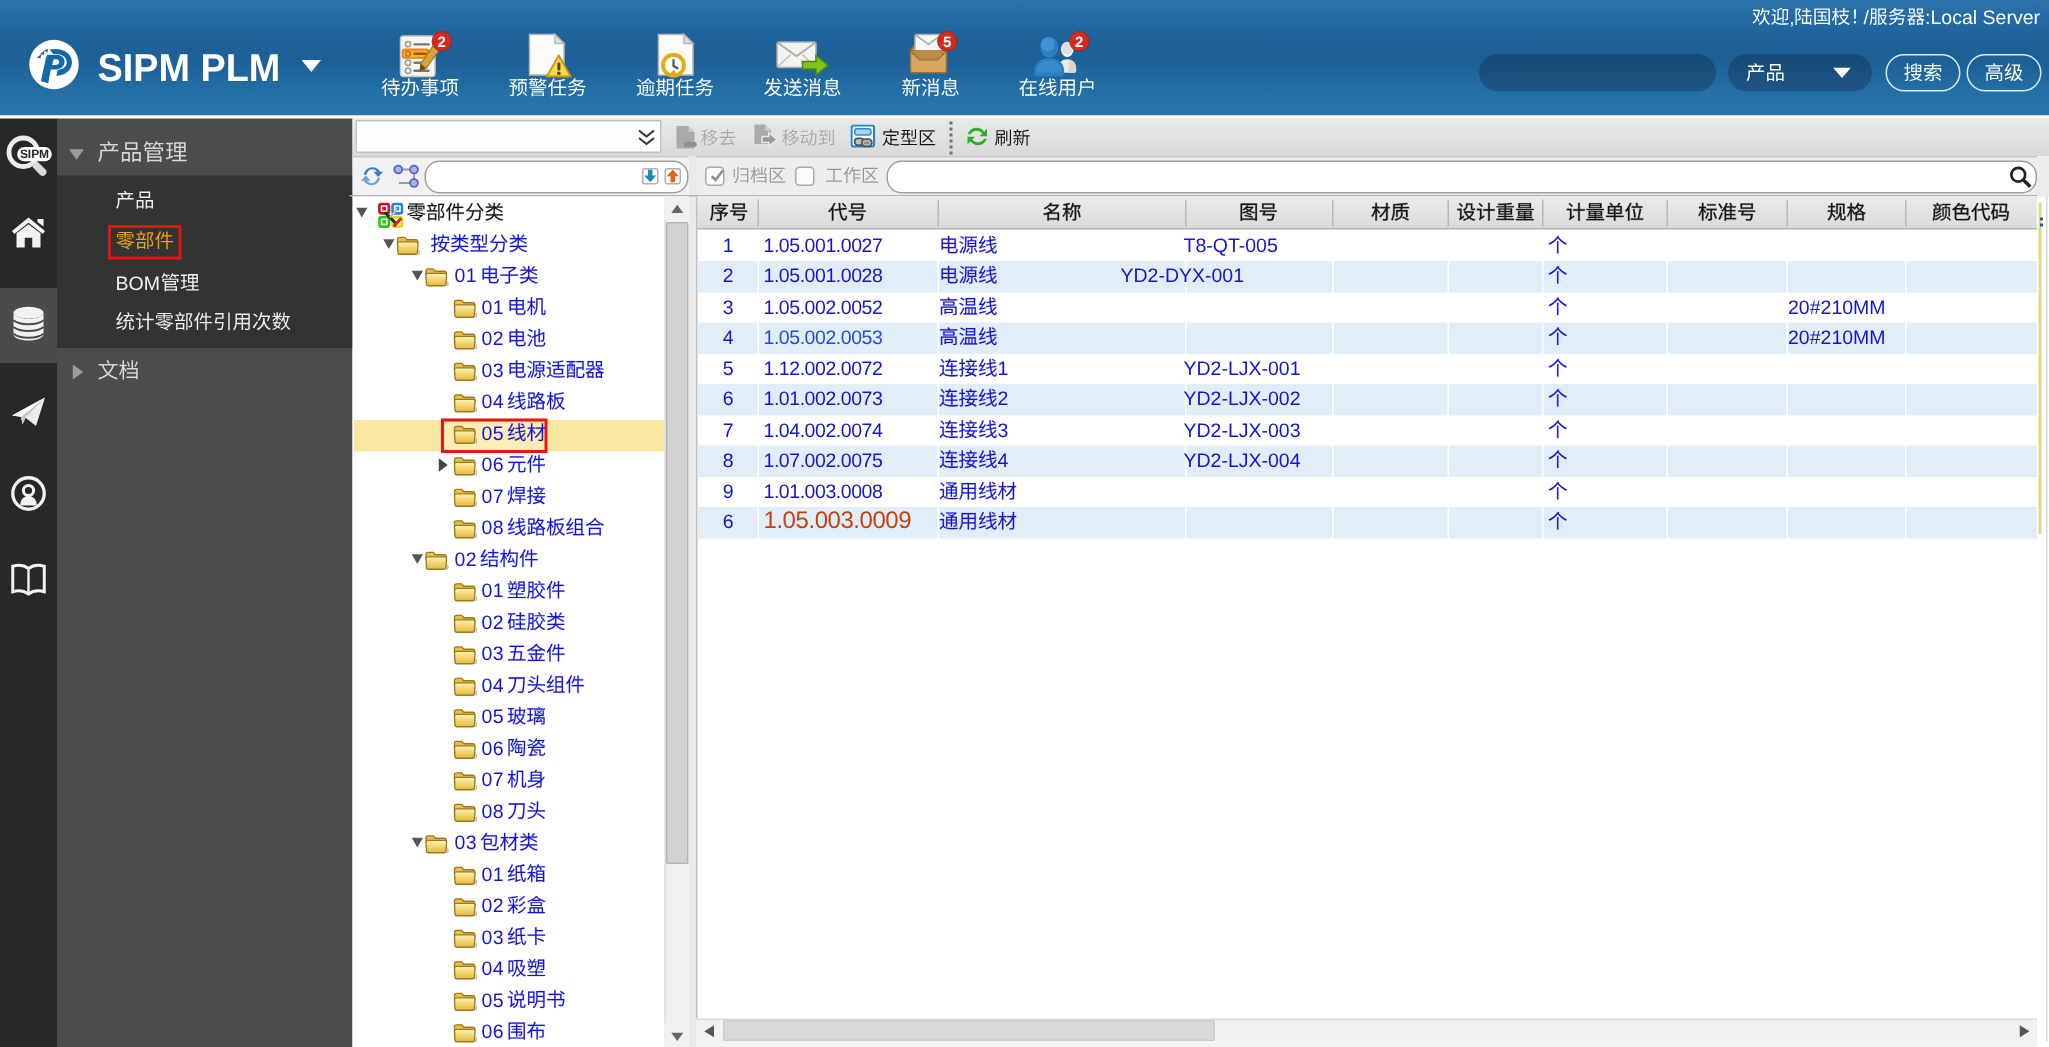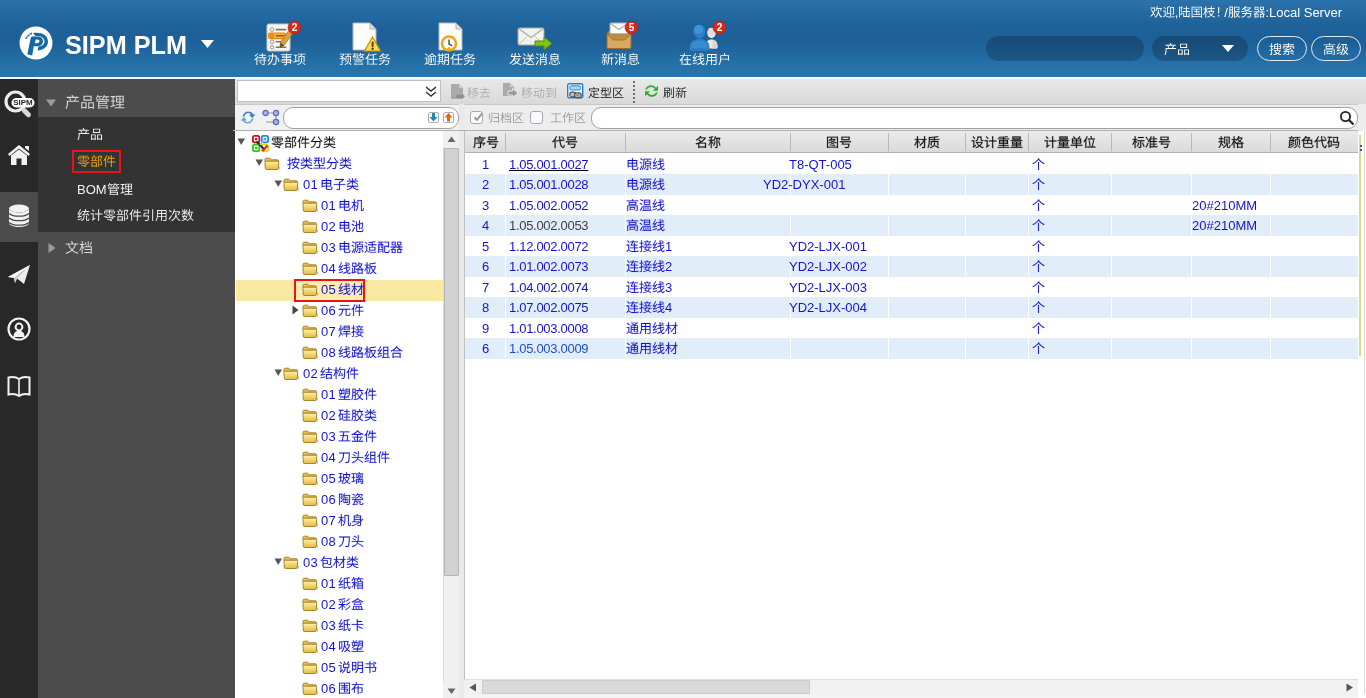--- a/index.html
+++ b/index.html
@@ -293,21 +293,21 @@
       <text x="36.5" y="11.0" font-size="10" font-weight="bold" fill="#fff" text-anchor="middle" font-family="Liberation Sans">2</text>
     </svg>
 <div style="position:absolute;left:655px;width:100px;top:59px;transform:translateY(-50%);text-align:center;white-space:nowrap;"><svg class="t" width="52.0" height="15" style="vertical-align:-4.0px" viewBox="0 0 4000 1154">
         <g transform="translate(0,850)" fill="#ffffff">
           <use href="#bu5728" x="0"></use>
           <use href="#bu7EBF" x="1000"></use>
           <use href="#bu7528" x="2000"></use>
           <use href="#bu6237" x="3000"></use>
         </g>
       </svg></div>
-<div style="position:absolute;right:24px;top:12px;transform:translateY(-50%);white-space:nowrap;"><svg class="t" width="25.0" height="14" style="vertical-align:-3.4px" viewBox="0 0 2000 1120">
+<div style="position:absolute;right:6px;top:12px;transform:translateY(-50%);white-space:nowrap;"><svg class="t" width="25.0" height="14" style="vertical-align:-3.4px" viewBox="0 0 2000 1120">
         <g transform="translate(0,850)" fill="#fff">
           <use href="#bu6B22" x="0"></use>
           <use href="#bu8FCE" x="1000"></use>
         </g>
       </svg><span style="font-size:12.5px;color:#fff">,</span><svg class="t" width="50.0" height="14" style="vertical-align:-3.4px" viewBox="0 0 4000 1120">
         <g transform="translate(0,850)" fill="#fff">
           <use href="#bu9646" x="0"></use>
           <use href="#bu56FD" x="1000"></use>
           <use href="#bu679D" x="2000"></use>
           <use href="#buFF01" x="3000"></use>
@@ -967,21 +967,21 @@
 <div style="position:absolute;left:1270px;width:88px;top:142px;transform:translateY(-50%);text-align:center;white-space:nowrap;"><svg class="t" width="52.0" height="15" style="vertical-align:-4.0px" viewBox="0 0 4000 1154">
         <g transform="translate(0,850)" fill="#141414" stroke="#141414" stroke-width="16">
           <use href="#bu989C" x="0"></use>
           <use href="#bu8272" x="1000"></use>
           <use href="#bu4EE3" x="2000"></use>
           <use href="#bu7801" x="3000"></use>
         </g>
       </svg></div>
 <div style="position:absolute;left:1358px;top:133px;width:1px;height:18px;background:#b8b8b8"></div>
 <div style="position:absolute;left:466px;width:39px;top:163.75px;transform:translateY(-50%);text-align:center;white-space:nowrap;"><span style="font-size:13px;color:#1414cf">1</span></div>
-<div style="position:absolute;left:509px;top:163.75px;transform:translateY(-50%);white-space:nowrap;text-decoration:underline;"><span style="font-size:13px;color:#1414cf;letter-spacing:-0.3px">1.05.001.0027</span></div>
+<div style="position:absolute;left:509px;top:163.75px;transform:translateY(-50%);white-space:nowrap;"><span style="font-size:13px;color:#1414cf;letter-spacing:-0.3px">1.05.001.0027</span></div>
 <div style="position:absolute;left:626px;top:163.75px;transform:translateY(-50%);white-space:nowrap;"><svg class="t" width="39.0" height="15" style="vertical-align:-4.0px" viewBox="0 0 3000 1154">
         <g transform="translate(0,850)" fill="#1414cf" stroke="#1414cf" stroke-width="10">
           <use href="#au7535" x="0"></use>
           <use href="#au6E90" x="1000"></use>
           <use href="#au7EBF" x="2000"></use>
         </g>
       </svg></div>
 <div style="position:absolute;left:789px;top:163.75px;transform:translateY(-50%);white-space:nowrap;"><span style="font-size:13px;color:#1414cf">T8-QT-005</span></div>
 <div style="position:absolute;left:1032px;top:163.75px;transform:translateY(-50%);white-space:nowrap;"><svg class="t" width="13.0" height="15" style="vertical-align:-4.0px" viewBox="0 0 1000 1154">
         <g transform="translate(0,850)" fill="#1414cf" stroke="#1414cf" stroke-width="10">
@@ -1000,21 +1000,21 @@
 <div style="position:absolute;left:1270px;top:174.0px;width:1px;height:20.5px;background:#fff"></div>
 <div style="position:absolute;left:466px;width:39px;top:184.25px;transform:translateY(-50%);text-align:center;white-space:nowrap;"><span style="font-size:13px;color:#1414cf">2</span></div>
 <div style="position:absolute;left:509px;top:184.25px;transform:translateY(-50%);white-space:nowrap;"><span style="font-size:13px;color:#1414cf;letter-spacing:-0.3px">1.05.001.0028</span></div>
 <div style="position:absolute;left:626px;top:184.25px;transform:translateY(-50%);white-space:nowrap;"><svg class="t" width="39.0" height="15" style="vertical-align:-4.0px" viewBox="0 0 3000 1154">
         <g transform="translate(0,850)" fill="#1414cf" stroke="#1414cf" stroke-width="10">
           <use href="#au7535" x="0"></use>
           <use href="#au6E90" x="1000"></use>
           <use href="#au7EBF" x="2000"></use>
         </g>
       </svg></div>
-<div style="position:absolute;left:763px;top:184.25px;transform:translateY(-50%);white-space:nowrap;"><span style="font-size:13px;color:#1414cf">YD2-DYX-001</span></div>
+<div style="position:absolute;left:747px;top:184.25px;transform:translateY(-50%);white-space:nowrap;"><span style="font-size:13px;color:#1414cf">YD2-DYX-001</span></div>
 <div style="position:absolute;left:1032px;top:184.25px;transform:translateY(-50%);white-space:nowrap;"><svg class="t" width="13.0" height="15" style="vertical-align:-4.0px" viewBox="0 0 1000 1154">
         <g transform="translate(0,850)" fill="#1414cf" stroke="#1414cf" stroke-width="10">
           <use href="#au4E2A" x="0"></use>
         </g>
       </svg></div>
 <div style="position:absolute;left:466px;width:39px;top:204.75px;transform:translateY(-50%);text-align:center;white-space:nowrap;"><span style="font-size:13px;color:#1414cf">3</span></div>
 <div style="position:absolute;left:509px;top:204.75px;transform:translateY(-50%);white-space:nowrap;"><span style="font-size:13px;color:#1414cf;letter-spacing:-0.3px">1.05.002.0052</span></div>
 <div style="position:absolute;left:626px;top:204.75px;transform:translateY(-50%);white-space:nowrap;"><svg class="t" width="39.0" height="15" style="vertical-align:-4.0px" viewBox="0 0 3000 1154">
         <g transform="translate(0,850)" fill="#1414cf" stroke="#1414cf" stroke-width="10">
           <use href="#au9AD8" x="0"></use>
@@ -1032,21 +1032,21 @@
 <div style="position:absolute;left:505px;top:215.0px;width:1px;height:20.5px;background:#fff"></div>
 <div style="position:absolute;left:625px;top:215.0px;width:1px;height:20.5px;background:#fff"></div>
 <div style="position:absolute;left:790px;top:215.0px;width:1px;height:20.5px;background:#fff"></div>
 <div style="position:absolute;left:888px;top:215.0px;width:1px;height:20.5px;background:#fff"></div>
 <div style="position:absolute;left:965px;top:215.0px;width:1px;height:20.5px;background:#fff"></div>
 <div style="position:absolute;left:1028px;top:215.0px;width:1px;height:20.5px;background:#fff"></div>
 <div style="position:absolute;left:1111px;top:215.0px;width:1px;height:20.5px;background:#fff"></div>
 <div style="position:absolute;left:1191px;top:215.0px;width:1px;height:20.5px;background:#fff"></div>
 <div style="position:absolute;left:1270px;top:215.0px;width:1px;height:20.5px;background:#fff"></div>
 <div style="position:absolute;left:466px;width:39px;top:225.25px;transform:translateY(-50%);text-align:center;white-space:nowrap;"><span style="font-size:13px;color:#1414cf">4</span></div>
-<div style="position:absolute;left:509px;top:225.25px;transform:translateY(-50%);white-space:nowrap;"><span style="font-size:13px;color:#404040;letter-spacing:-0.3px">1.05.002.0053</span></div>
+<div style="position:absolute;left:509px;top:225.25px;transform:translateY(-50%);white-space:nowrap;"><span style="font-size:13px;color:#1d4ed8;letter-spacing:-0.3px">1.05.002.0053</span></div>
 <div style="position:absolute;left:626px;top:225.25px;transform:translateY(-50%);white-space:nowrap;"><svg class="t" width="39.0" height="15" style="vertical-align:-4.0px" viewBox="0 0 3000 1154">
         <g transform="translate(0,850)" fill="#1414cf" stroke="#1414cf" stroke-width="10">
           <use href="#au9AD8" x="0"></use>
           <use href="#au6E29" x="1000"></use>
           <use href="#au7EBF" x="2000"></use>
         </g>
       </svg></div>
 <div style="position:absolute;left:1032px;top:225.25px;transform:translateY(-50%);white-space:nowrap;"><svg class="t" width="13.0" height="15" style="vertical-align:-4.0px" viewBox="0 0 1000 1154">
         <g transform="translate(0,850)" fill="#1414cf" stroke="#1414cf" stroke-width="10">
           <use href="#au4E2A" x="0"></use>
@@ -1152,21 +1152,21 @@
 <div style="position:absolute;left:505px;top:338.0px;width:1px;height:20.5px;background:#fff"></div>
 <div style="position:absolute;left:625px;top:338.0px;width:1px;height:20.5px;background:#fff"></div>
 <div style="position:absolute;left:790px;top:338.0px;width:1px;height:20.5px;background:#fff"></div>
 <div style="position:absolute;left:888px;top:338.0px;width:1px;height:20.5px;background:#fff"></div>
 <div style="position:absolute;left:965px;top:338.0px;width:1px;height:20.5px;background:#fff"></div>
 <div style="position:absolute;left:1028px;top:338.0px;width:1px;height:20.5px;background:#fff"></div>
 <div style="position:absolute;left:1111px;top:338.0px;width:1px;height:20.5px;background:#fff"></div>
 <div style="position:absolute;left:1191px;top:338.0px;width:1px;height:20.5px;background:#fff"></div>
 <div style="position:absolute;left:1270px;top:338.0px;width:1px;height:20.5px;background:#fff"></div>
 <div style="position:absolute;left:466px;width:39px;top:348.25px;transform:translateY(-50%);text-align:center;white-space:nowrap;"><span style="font-size:13px;color:#1414cf">6</span></div>
-<div style="position:absolute;left:509px;top:348.25px;transform:translateY(-50%);white-space:nowrap;"><span style="font-size:13px;color:#1d4ed8;letter-spacing:-0.3px">1.05.003.0009</span></div>
+<div style="position:absolute;left:509px;top:348.25px;transform:translateY(-50%);white-space:nowrap;"><span style="font-size:16px;color:#c2410c;letter-spacing:-0.3px">1.05.003.0009</span></div>
 <div style="position:absolute;left:626px;top:348.25px;transform:translateY(-50%);white-space:nowrap;"><svg class="t" width="52.0" height="15" style="vertical-align:-4.0px" viewBox="0 0 4000 1154">
         <g transform="translate(0,850)" fill="#1414cf" stroke="#1414cf" stroke-width="10">
           <use href="#au901A" x="0"></use>
           <use href="#au7528" x="1000"></use>
           <use href="#au7EBF" x="2000"></use>
           <use href="#au6750" x="3000"></use>
         </g>
       </svg></div>
 <div style="position:absolute;left:1032px;top:348.25px;transform:translateY(-50%);white-space:nowrap;"><svg class="t" width="13.0" height="15" style="vertical-align:-4.0px" viewBox="0 0 1000 1154">
         <g transform="translate(0,850)" fill="#1414cf" stroke="#1414cf" stroke-width="10">

